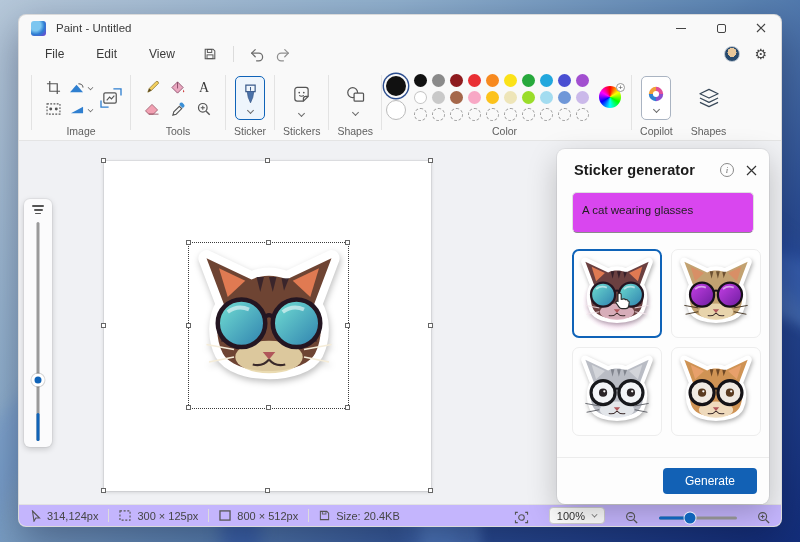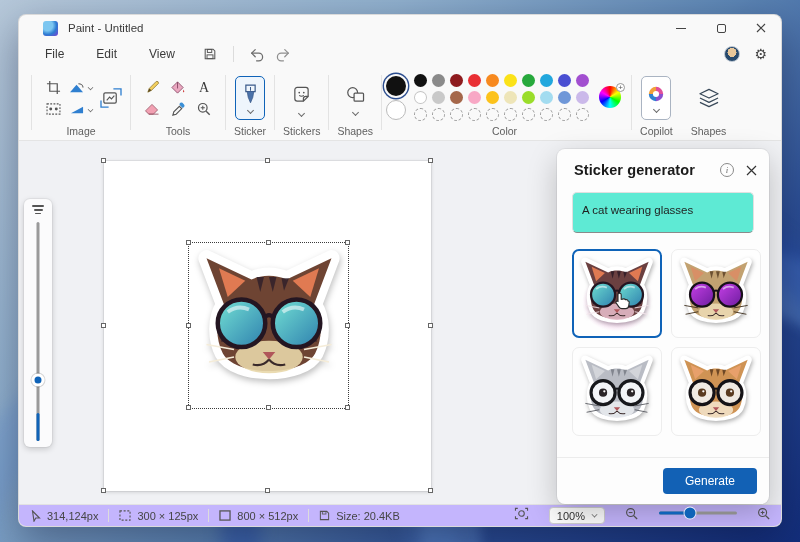--- a/index.html
+++ b/index.html
@@ -12,21 +12,21 @@
   .bloom.b1 { right:-180px; bottom:-260px; width:560px; height:560px; border:60px solid rgba(120,170,230,.35); filter:blur(6px); }
   .bloom.b2 { right:-120px; bottom:-320px; width:700px; height:700px; border:40px solid rgba(40,80,170,.5); filter:blur(8px); }
   .bloom.b3 { left:-60px; bottom:-300px; width:520px; height:520px; border:50px solid rgba(90,140,210,.25); filter:blur(7px); }
 
   
   .window { position:absolute; left:18px; top:14px; width:764px; height:513px; background:#f9f9f9;
     border-radius:8px; box-shadow:0 14px 40px rgba(0,0,30,.35); display:flex; flex-direction:column; overflow:hidden;
     border:1px solid rgba(0,0,0,.12); }
 
   
-  .titlebar { height:26px; display:flex; align-items:center; padding-left:24px; flex:none; }
+  .titlebar { height:26px; display:flex; align-items:center; padding-left:12px; flex:none; }
   .app-icon { width:15px; height:15px; border-radius:3px; margin-right:10px;
     background:radial-gradient(circle at 30% 30%,#7cc6f0 0 35%,#2d7dd2 60%,#7a3fd0 100%); }
   .titlebar .title { font-size:11.5px; color:#3a3a3a; }
   .win-controls { margin-left:auto; display:flex; height:100%; }
   .win-btn { width:40px; height:100%; display:flex; align-items:center; justify-content:center; color:#444; }
   .min-glyph { width:10px; height:1px; background:#444; }
   .max-glyph { width:9px; height:9px; border:1px solid #444; border-radius:2px; }
 
   
   .menubar { height:26px; display:flex; align-items:center; padding:0 14px 0 16px; flex:none; }
@@ -89,37 +89,37 @@
     background:#0f63b8; border:3px solid #fff; border-radius:50%; box-shadow:0 0 0 1px rgba(0,0,0,.15); }
 
   
   .panel { position:absolute; right:12px; top:8px; width:212px; height:355px; background:#fdfdfd; border-radius:8px;
     box-shadow:0 10px 30px rgba(0,0,0,.22), 0 0 0 1px rgba(0,0,0,.05); display:flex; flex-direction:column; }
   .panel-head { display:flex; align-items:center; padding:13px 12px 6px 17px; }
   .panel-title { font-size:14.5px; font-weight:bold; color:#1b1b1b; letter-spacing:.1px; }
   .panel-head-icons { margin-left:auto; display:flex; align-items:center; gap:12px; }
   .info-ico { width:14px; height:14px; border:1px solid #8a8a8a; border-radius:50%; color:#6f6f6f; font-size:9px; line-height:12px; text-align:center; font-style:italic; font-family:"Liberation Serif",serif; }
   .panel-close { color:#333; display:flex; }
-  .prompt-box { margin:8px 15px 4px; border:1px solid #e0e0e0; border-bottom:1px solid #8a8a8a; border-radius:5px; background:#5eead4; padding:7px 9px 14px; }
+  .prompt-box { margin:8px 15px 4px; border:1px solid #e0e0e0; border-bottom:1px solid #8a8a8a; border-radius:5px; background:#d946ef; padding:7px 9px 14px; }
   .prompt-text { font-size:11.5px; color:#1f1f1f; }
   .thumb-grid { display:grid; grid-template-columns:90px 90px; grid-auto-rows:89px; gap:9px; padding:12px 15px; }
   .thumb { position:relative; background:#fefefe; border:1px solid #ededed; border-radius:7px; display:flex; align-items:center; justify-content:center; overflow:hidden; }
   .thumb.selected { border:2px solid #0f63b8; }
   .thumb svg.cat { width:76px; height:76px; filter:drop-shadow(1px 2px 2px rgba(0,0,0,.3)); }
   .glow { position:absolute; width:70px; height:60px; left:8px; bottom:4px; border-radius:50%;
     background:radial-gradient(closest-side,rgba(236,72,198,.55),rgba(236,72,198,0)); }
   .hand-cursor { position:absolute; left:46%; top:48%; width:20px; height:22px; z-index:4; }
   .panel-footer { margin-top:auto; border-top:1px solid #ececec; padding:10px 12px; display:flex; justify-content:flex-end; }
   .btn-primary { background:#1261b5; color:#fff; font-size:12px; border:none; border-radius:4px; padding:6px 22px; font-family:inherit; }
 
   
   .statusbar { height:22px; flex:none; background:#c4b5fd; border-top:1px solid #e2e2e2; display:flex; align-items:center; padding:0 10px; font-size:11px; color:#454545; }
   .sb-item { display:flex; align-items:center; gap:6px; padding:0 10px; }
   .sb-sep { width:1px; height:13px; background:#dcdcdc; }
-  .sb-right { margin-left:auto; display:flex; align-items:flex-start; gap:20px; }
+  .sb-right { margin-left:auto; display:flex; align-items:flex-end; gap:20px; }
   .zoom-select { display:flex; align-items:center; gap:7px; border:1px solid #cfcfcf; border-radius:4px; background:#fdfdfd; padding:1.5px 7px; font-size:11px; color:#333; }
   .hslider { position:relative; width:78px; height:12px; }
   .htrack { position:absolute; top:50%; left:0; right:0; height:3px; transform:translateY(-50%); background:#8d8d8d; border-radius:2px; }
   .htrack-fill { position:absolute; top:50%; left:0; width:40%; height:3px; transform:translateY(-50%); background:#0f63b8; border-radius:2px; }
   .hthumb { position:absolute; left:40%; top:50%; width:11px; height:11px; transform:translate(-50%,-50%); background:#0f63b8; border-radius:50%; box-shadow:0 0 0 1px rgba(255,255,255,.8); }
   svg.icon { display:block; }
 </style>
 </head>
 <body>
 

